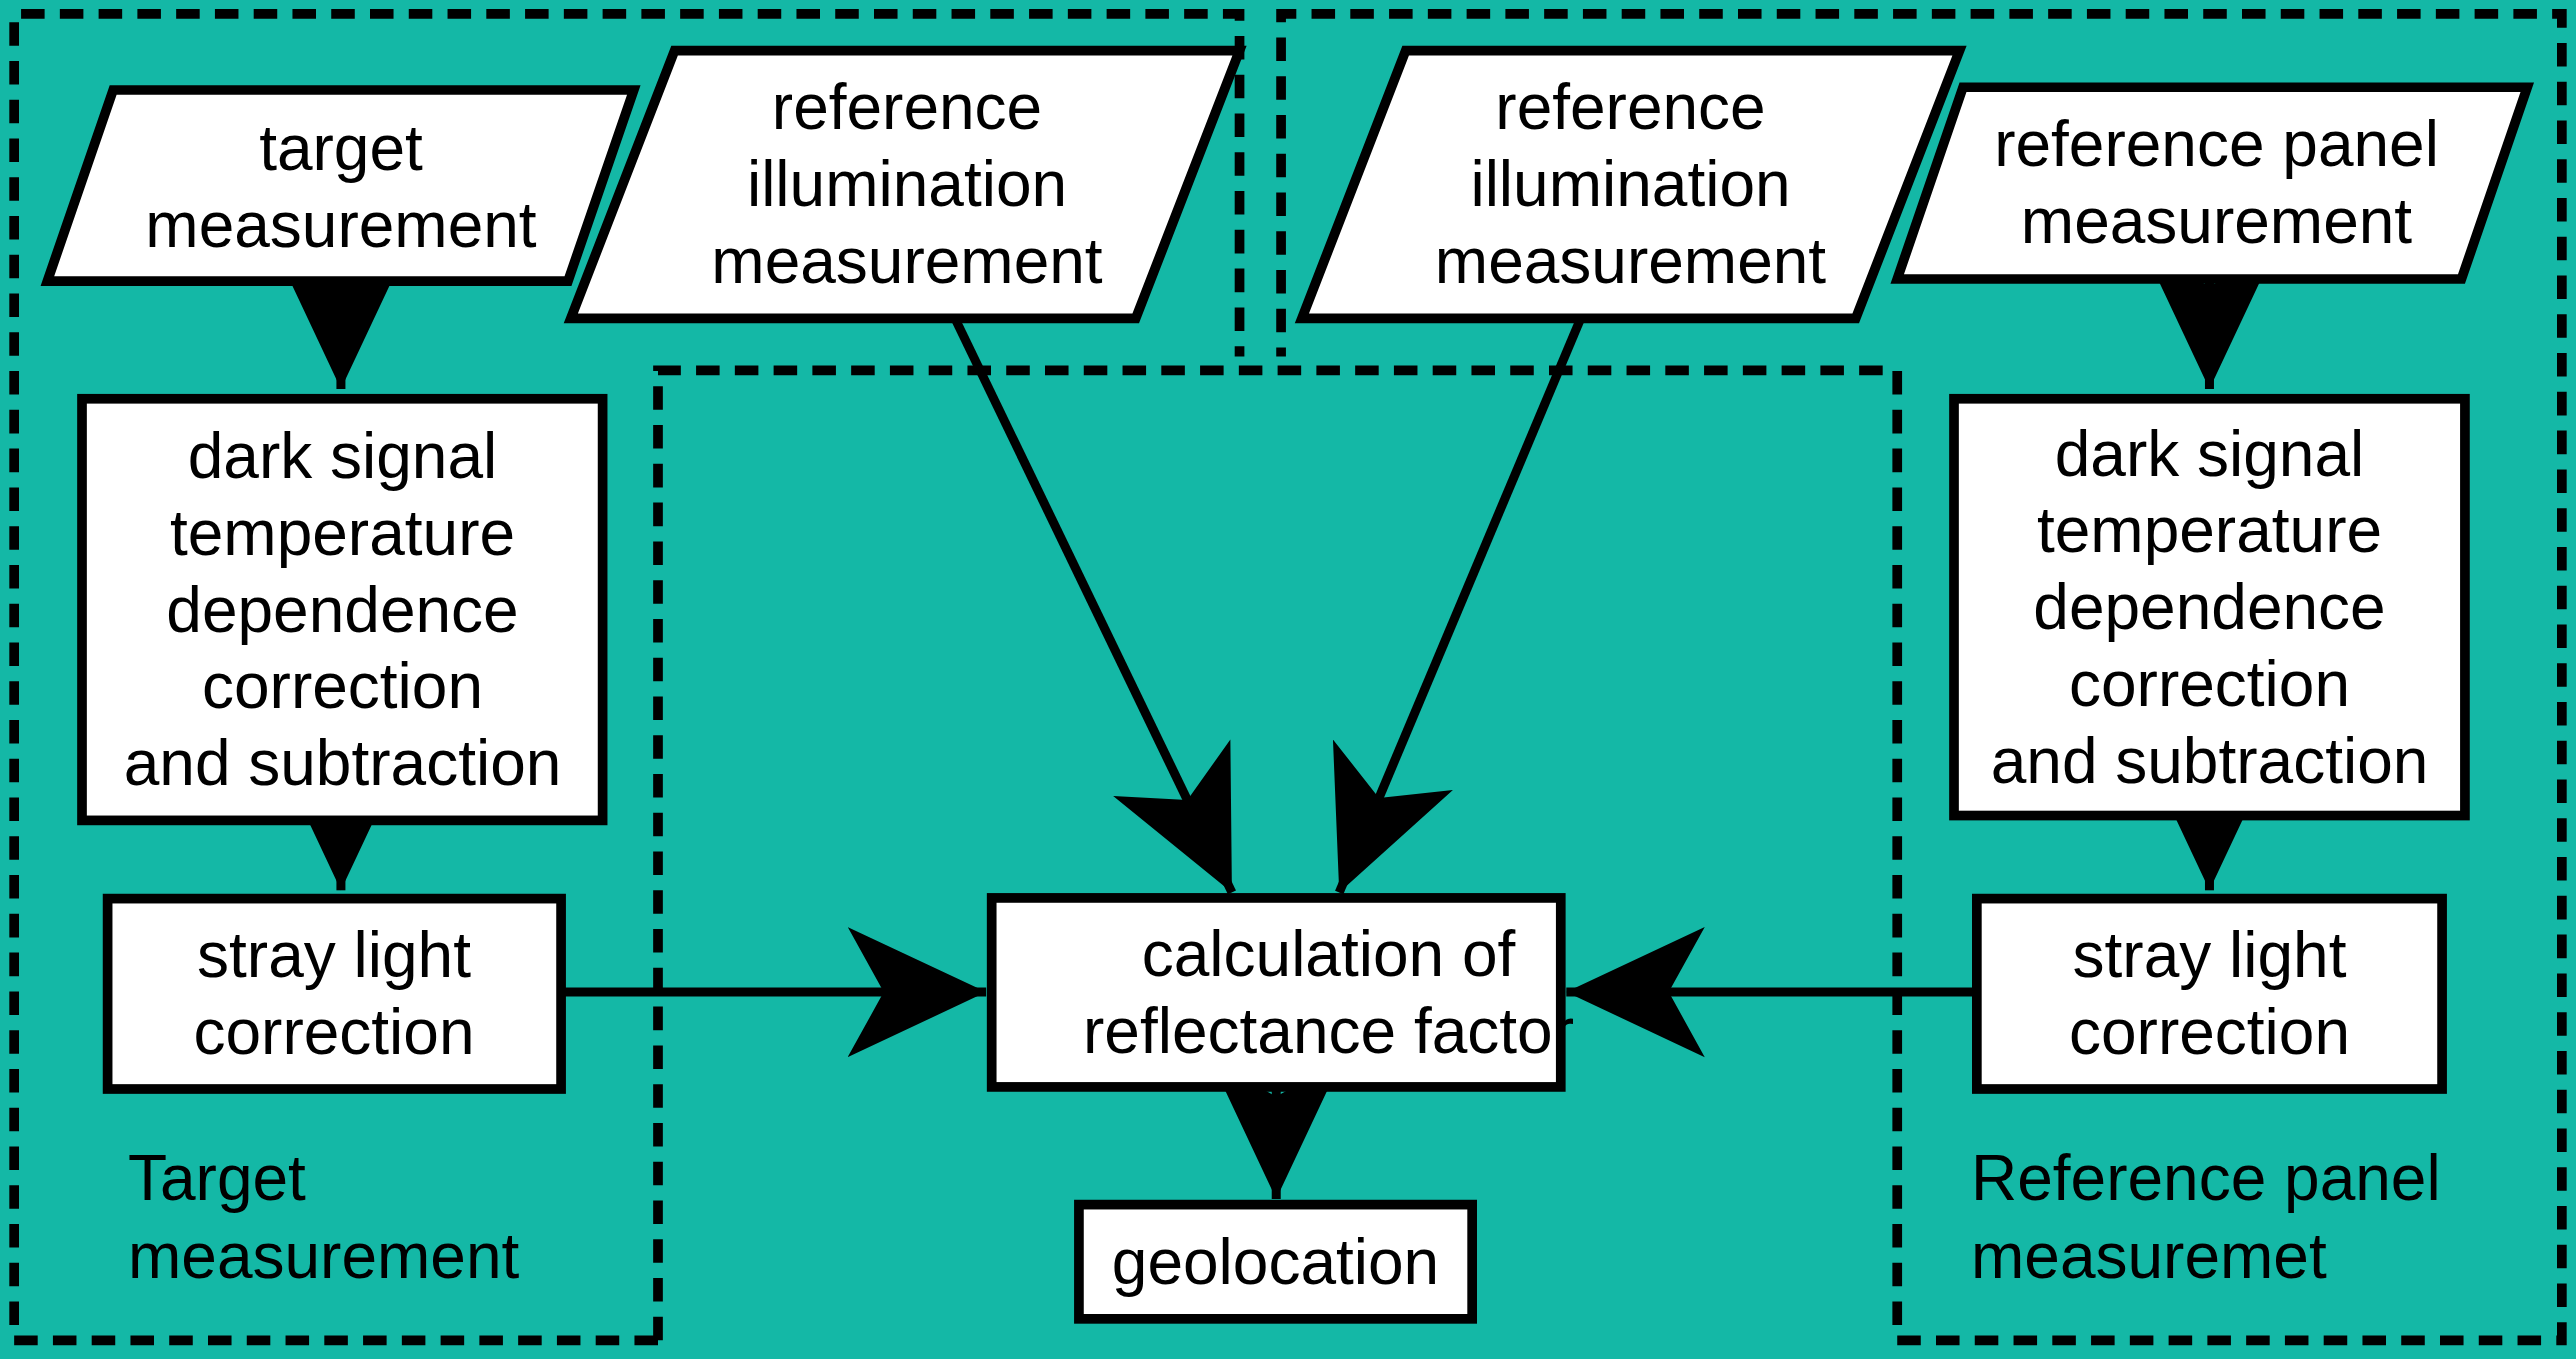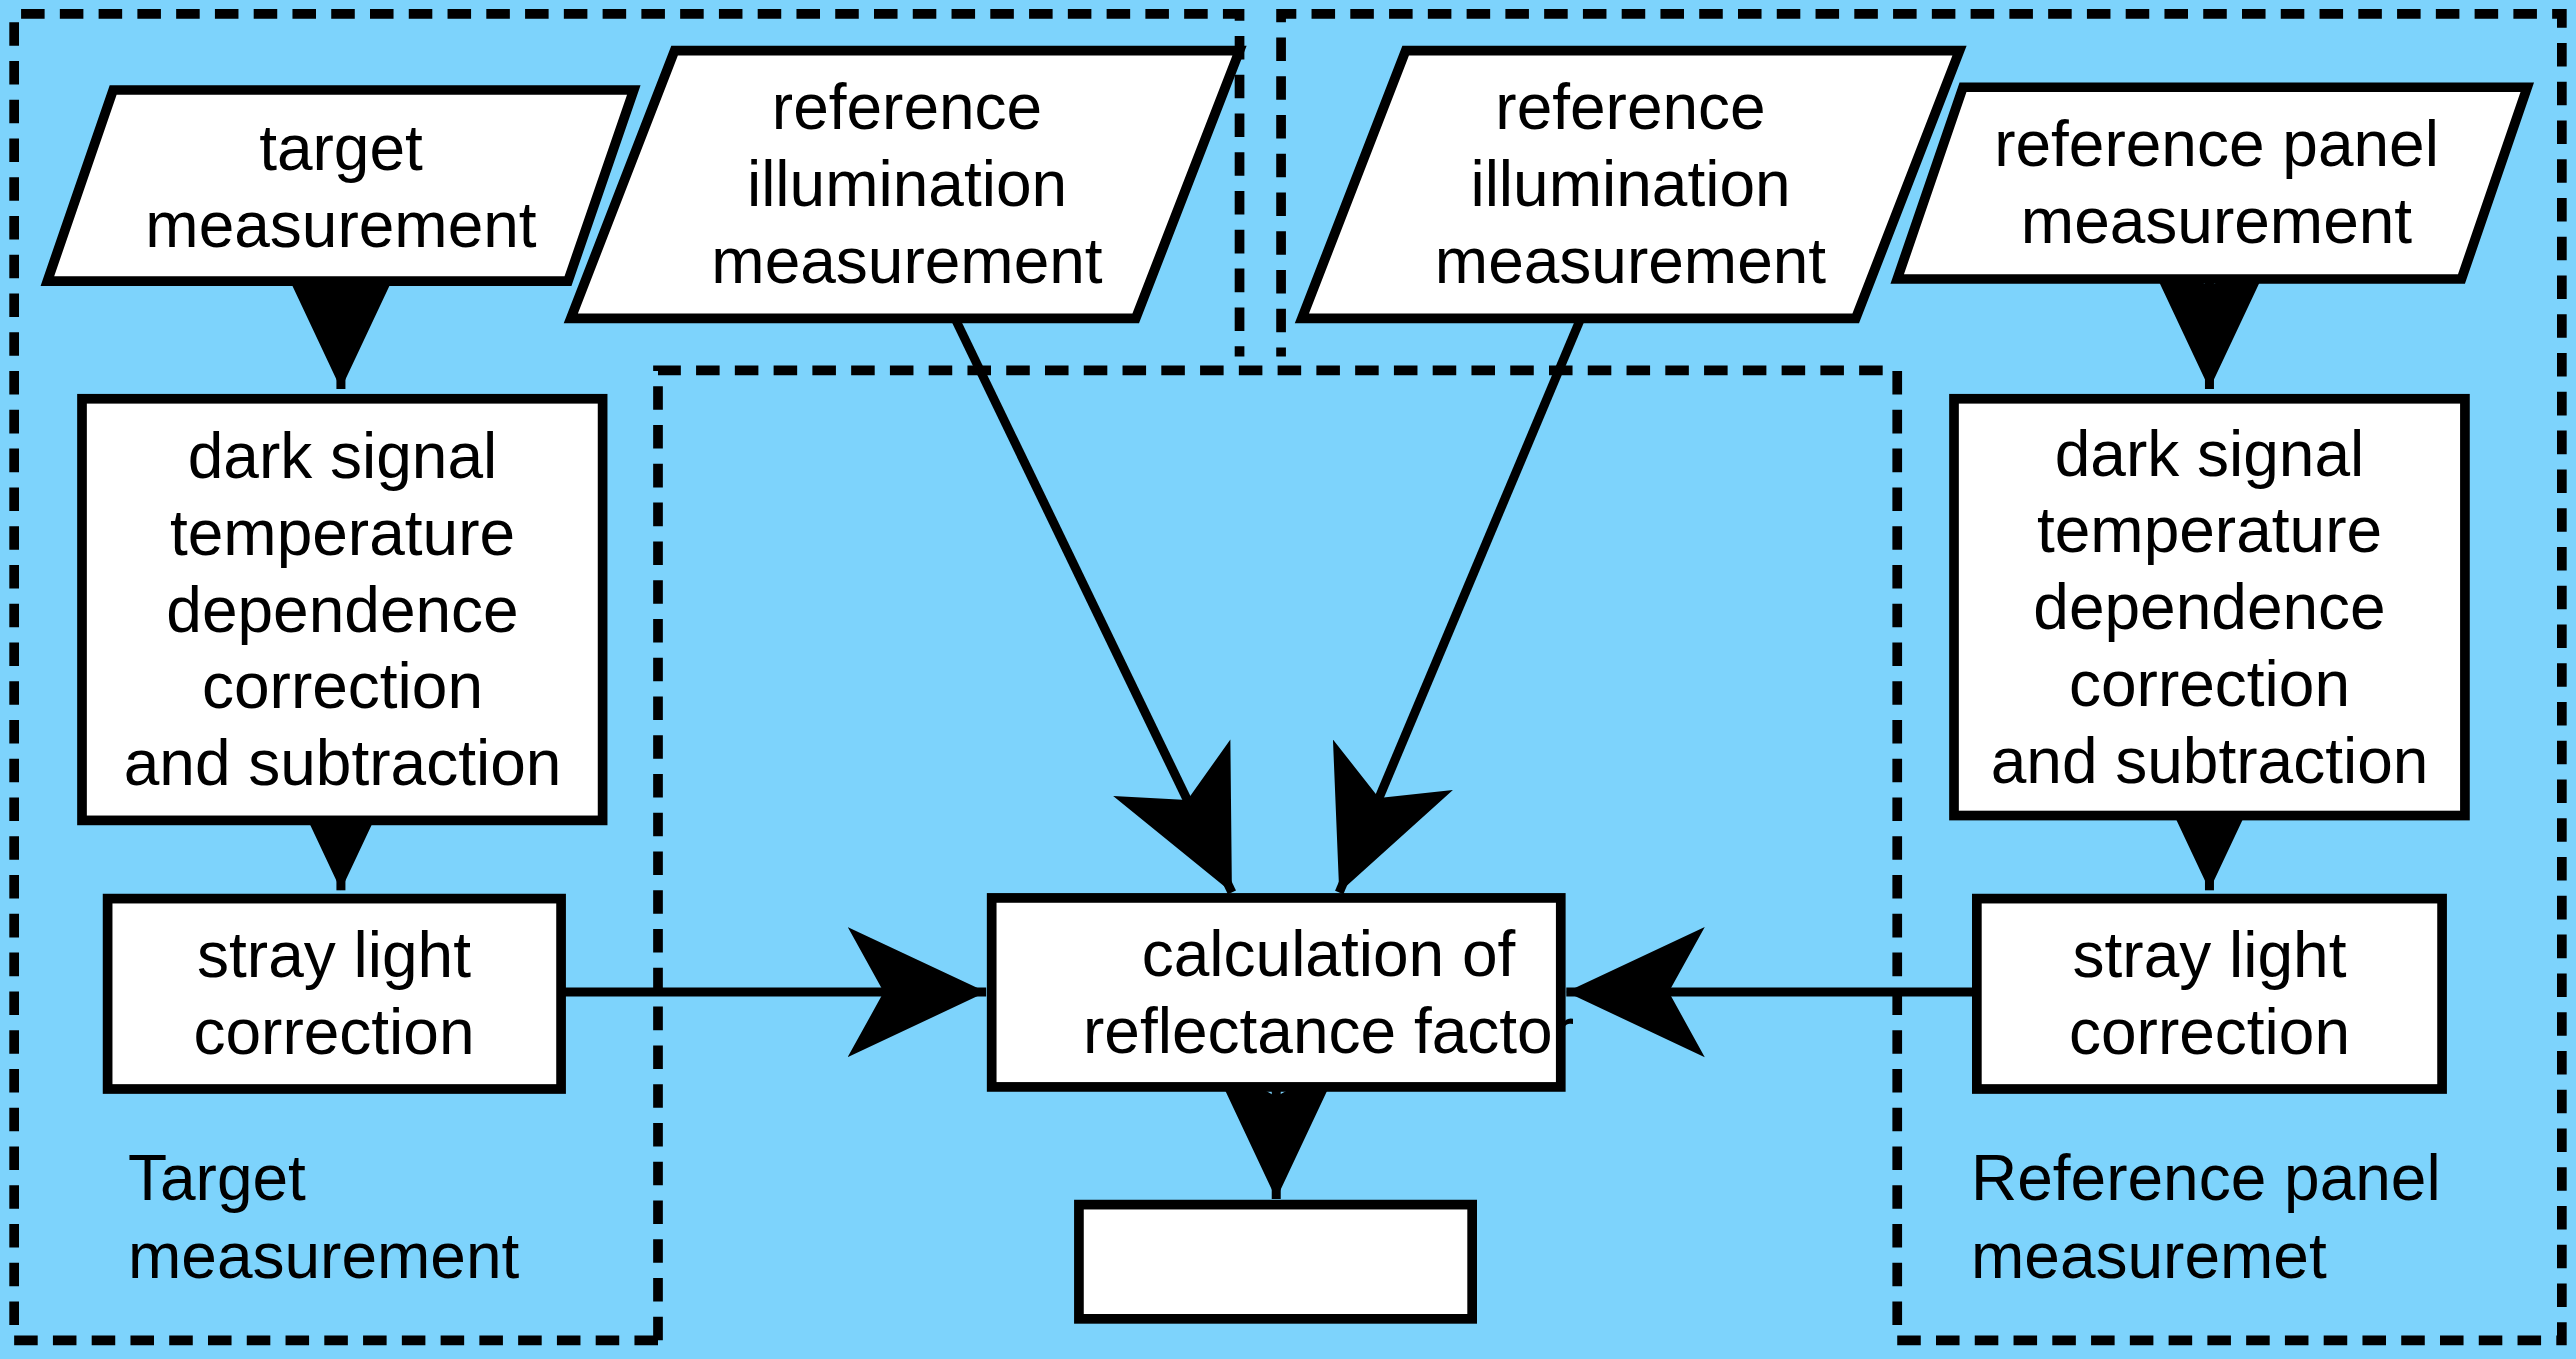--- a/index.html
+++ b/index.html
@@ -1,17 +1,17 @@
 <!DOCTYPE html>
 <html style="font-size:11px"><head>
 <meta charset="utf-8">
 <style>
   html,body{margin:0;padding:0;background:#ffffff;}
   #canvas{
-    position:relative;width:2576px;height:1359px;background:#7dd3fc;
+    position:relative;width:2576px;height:1359px;background:#14b8a6;
     font-family:"Liberation Sans",sans-serif;color:#000;overflow:hidden;
   }
   #shapes{position:absolute;left:0;top:0;width:2576px;height:1359px;}
   .node{
     position:absolute;display:flex;align-items:center;justify-content:center;
     text-align:center;font-size:64px;line-height:1.2;white-space:pre-line;
     pointer-events:none;
   }
   .grouplabel{
     position:absolute;font-size:64px;line-height:1.22;white-space:pre-line;
@@ -76,20 +76,21 @@
 correction</div>
   <div class="node" style="left:1954px;top:399px;width:511px;height:417px;">dark signal
 temperature
 dependence
 correction
 and subtraction</div>
   <div class="node" style="left:1977px;top:899px;width:465px;height:190px;">stray light
 correction</div>
   <div class="node" style="left:1044px;top:898px;width:569px;height:189px;">calculation of
 reflectance factor</div>
+  <div class="node" style="left:1079px;top:1205px;width:393px;height:114px;">geolocation</div>
 
   <div class="grouplabel" style="left:128px;top:1139px;width:623px;">Target
 measurement</div>
   <div class="grouplabel" style="left:1971px;top:1139px;width:623px;">Reference panel
 measuremet</div>
 
 </div>
 
 
 </body></html>

